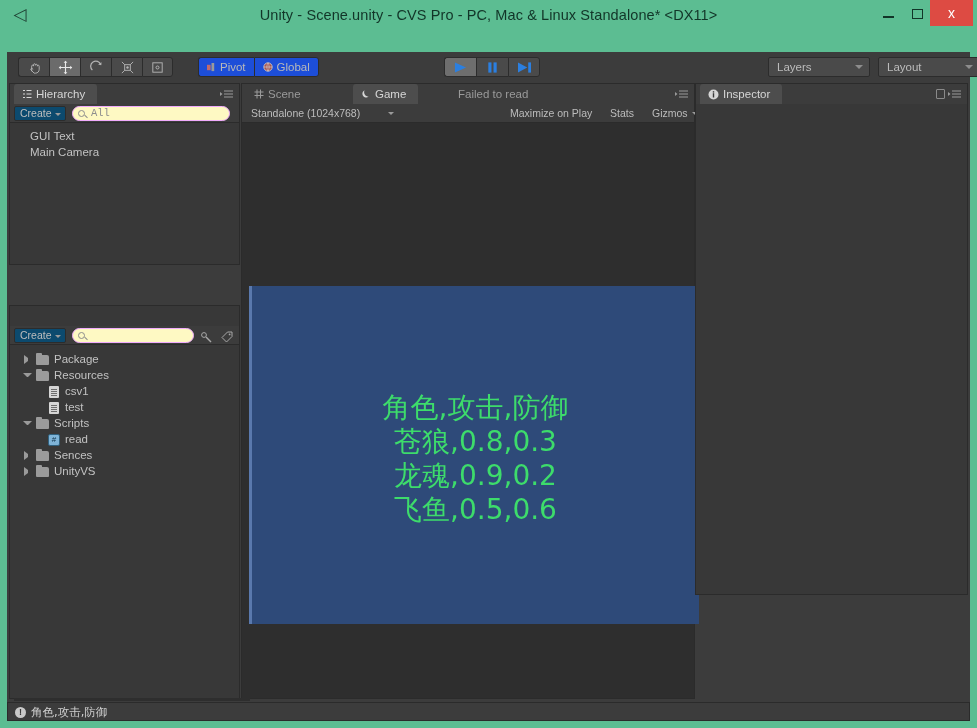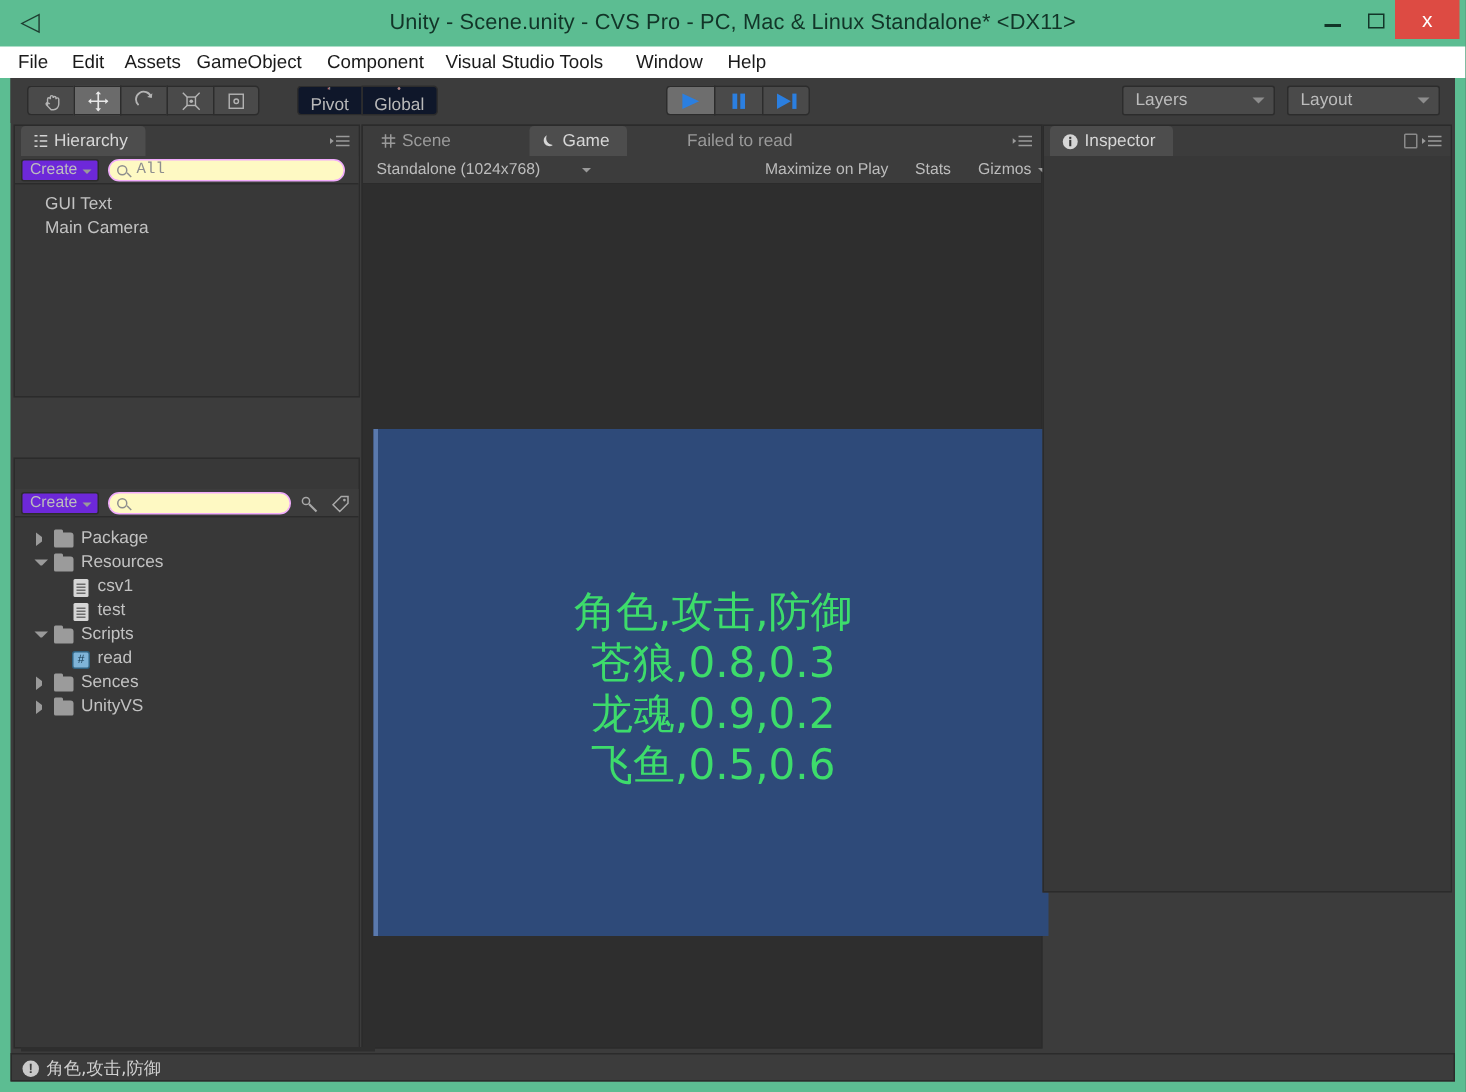--- a/index.html
+++ b/index.html
@@ -82,40 +82,41 @@
     color: #b4b4b4; font-size: 11px;
   }
   .tbtn:last-child { border-right: 1px solid #2c2c2c; }
   .tbtn.first { border-radius: 3px 0 0 3px; }
   .tbtn.last  { border-radius: 0 3px 3px 0; }
   .tbtn.on { background: #6b6b6b; color: #e8e8e8; }
   .tbtn svg { display: block; }
 
   .pivotbar { position: absolute; left: 198px; top: 58px; }
   .pvbtn {
-    height: 20px; background: #0f172a; border: 1px solid #2c2c2c; border-right: none;
+    height: 20px; background: #1d4ed8; border: 1px solid #2c2c2c; border-right: none;
     display: flex; align-items: center; gap: 4px;
-    padding: 0 8px; color: #b9b9b9; font-size: 11.5px; flex-direction: column;
+    padding: 0 8px; color: #b9b9b9; font-size: 11.5px;
   }
   .pvbtn:last-child { border-right: 1px solid #2c2c2c; }
 
   .playbar { position: absolute; display: flex; }
   .pbtn {
     width: 32px; height: 20px; background: #4a4a4a;
     border: 1px solid #2c2c2c; border-right: none;
     display: flex; align-items: center; justify-content: center;
   }
   .pbtn:last-child { border-right: 1px solid #2c2c2c; }
   .pbtn.on { background: #6e6e6e; }
 
   .dropbtn {
     position: absolute; height: 20px; background: #4a4a4a;
     border: 1px solid #2c2c2c; border-radius: 2px;
     color: #bcbcbc; font-size: 11.5px; line-height: 18px;
     padding-left: 8px;
+    margin-left: 20px;
   }
   .dropbtn .caret {
     position: absolute; right: 6px; top: 7px;
     border-left: 4px solid transparent; border-right: 4px solid transparent;
     border-top: 4px solid #8d8d8d;
   }
 
   
   .panel { position: absolute; background: #383838; border: 1px solid #2b2b2b; }
   .panel-tabstrip {
@@ -141,21 +142,21 @@
     border: 1.5px solid #8a8a8a; border-radius: 1px;
   }
 
   
   .subbar {
     position: absolute; left: 0; top: 0; height: 19px; width: 100%;
     background: #3c3c3c; border-bottom: 1px solid #2b2b2b;
   }
   .create-btn {
     position: absolute; left: 4px; top: 2px; height: 15px;
-    padding: 0 13px 0 5px; background: #6d28d9; border: 1px solid #2c2c2c;
+    padding: 0 13px 0 5px; background: #0c4a6e; border: 1px solid #2c2c2c;
     border-radius: 2px; font-size: 10.5px; line-height: 13px; color: #bdbdbd;
   }
   .create-btn .caret {
     position: absolute; right: 4px; top: 6px;
     border-left: 3px solid transparent; border-right: 3px solid transparent;
     border-top: 3px solid #9a9a9a;
   }
   .searchfield {
     position: absolute; top: 2px; height: 15px;
     background: #fef9c3; border: 1px solid #f0abfc; border-radius: 8px;
@@ -263,30 +264,20 @@
 <div id="app">
 
   <div class="titlebar">
     <div class="title-appicon">◁</div>
     <div class="title-text">Unity - Scene.unity - CVS  Pro - PC, Mac &amp; Linux Standalone* &lt;DX11&gt;</div>
     <div class="wbtn min"><span class="minglyph"></span></div>
     <div class="wbtn max"><span class="maxglyph"></span></div>
     <div class="wbtn close">x</div>
   </div>
 
-  <div class="menubar">
-    <div class="menu-item" style="left:5px">File</div>
-    <div class="menu-item" style="left:41px">Edit</div>
-    <div class="menu-item" style="left:76px">Assets</div>
-    <div class="menu-item" style="left:124px">GameObject</div>
-    <div class="menu-item" style="left:211px">Component</div>
-    <div class="menu-item" style="left:290px">Visual Studio Tools</div>
-    <div class="menu-item" style="left:417px">Window</div>
-    <div class="menu-item" style="left:478px">Help</div>
-  </div>
 
   <div class="editor">
 
     <div class="toolbar">
 
       <div class="btn-group" style="left:11px; top:5px;">
         <div class="tbtn first">
           <svg width="15" height="15" viewBox="0 0 16 16">
             <path d="M5 12V6.5a1 1 0 012 0V5a1 1 0 012 0v.6a1 1 0 012 0v1a1 1 0 012 0V10c0 2.2-1.6 4-3.8 4H7.6L4.2 10.6a1 1 0 011.4-1.4L6.6 10" fill="none" stroke="#b4b4b4" stroke-width="1"></path>
           </svg>

